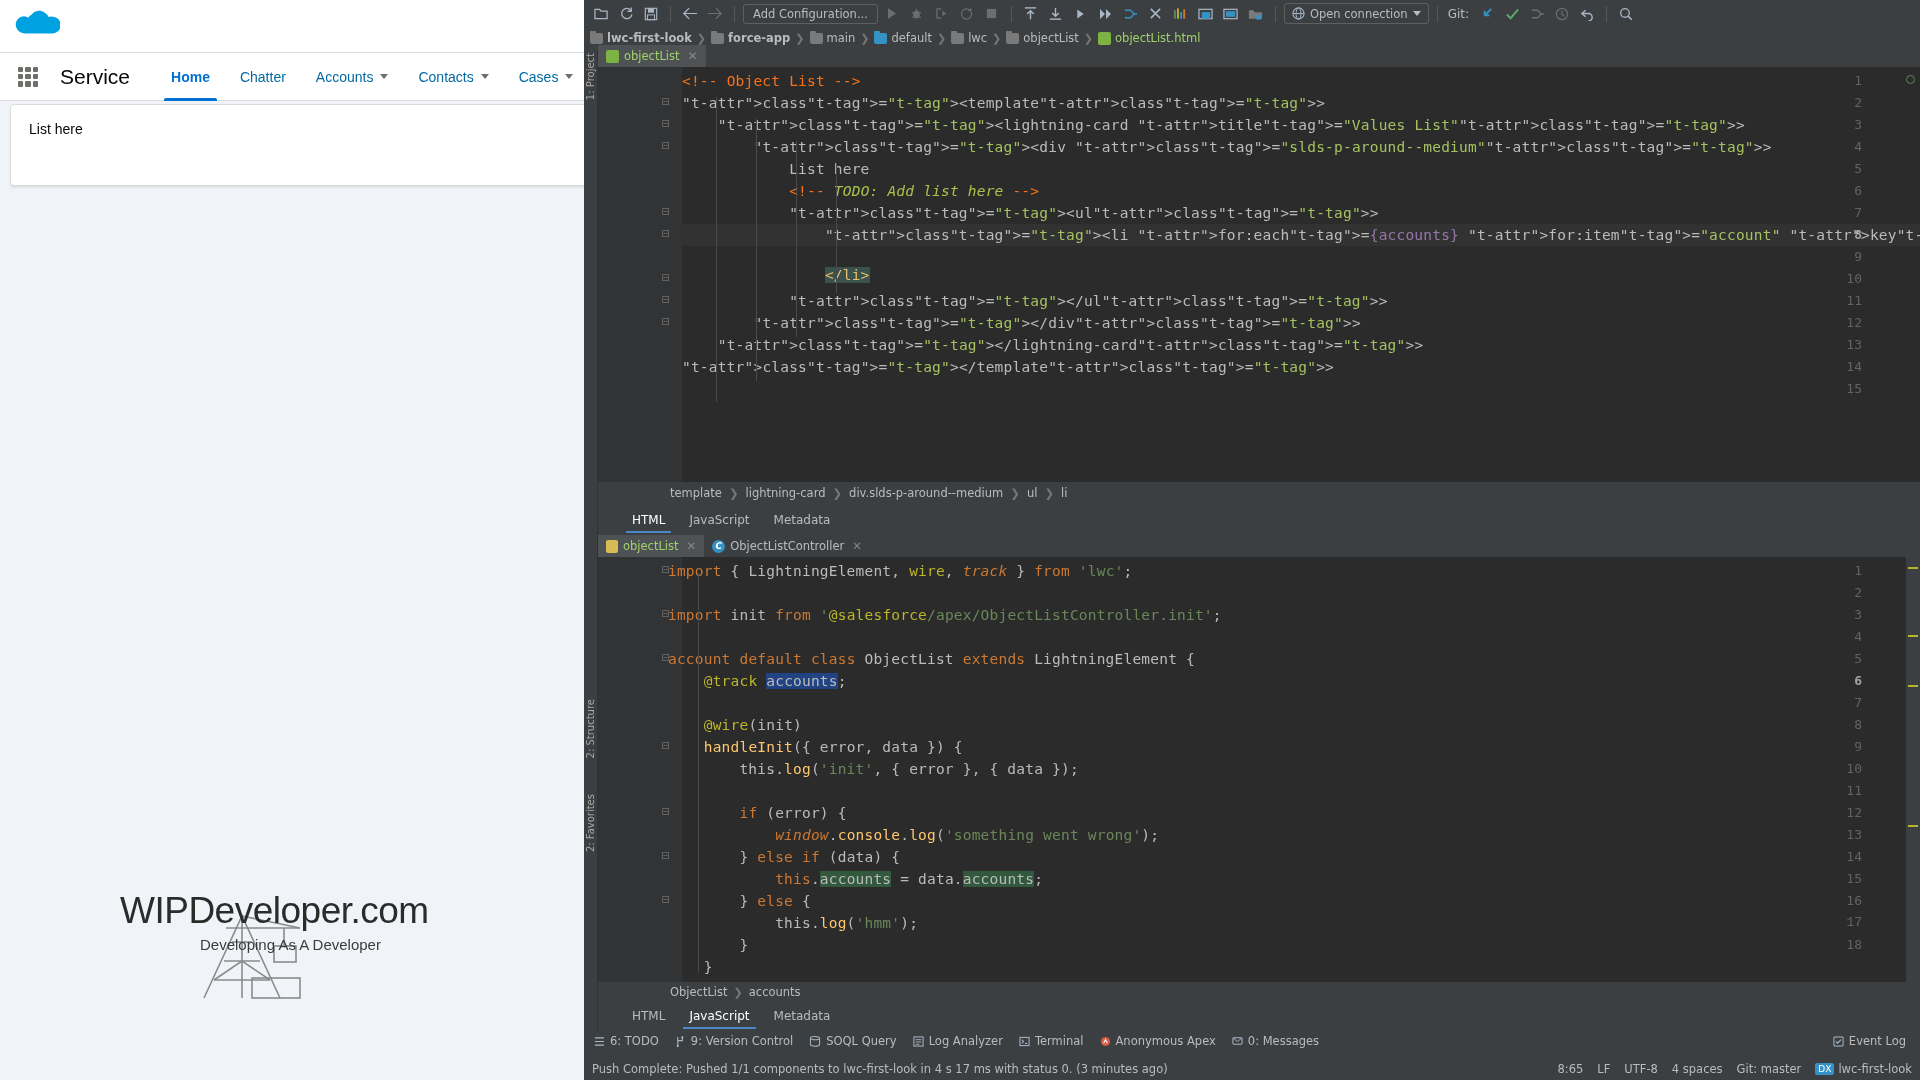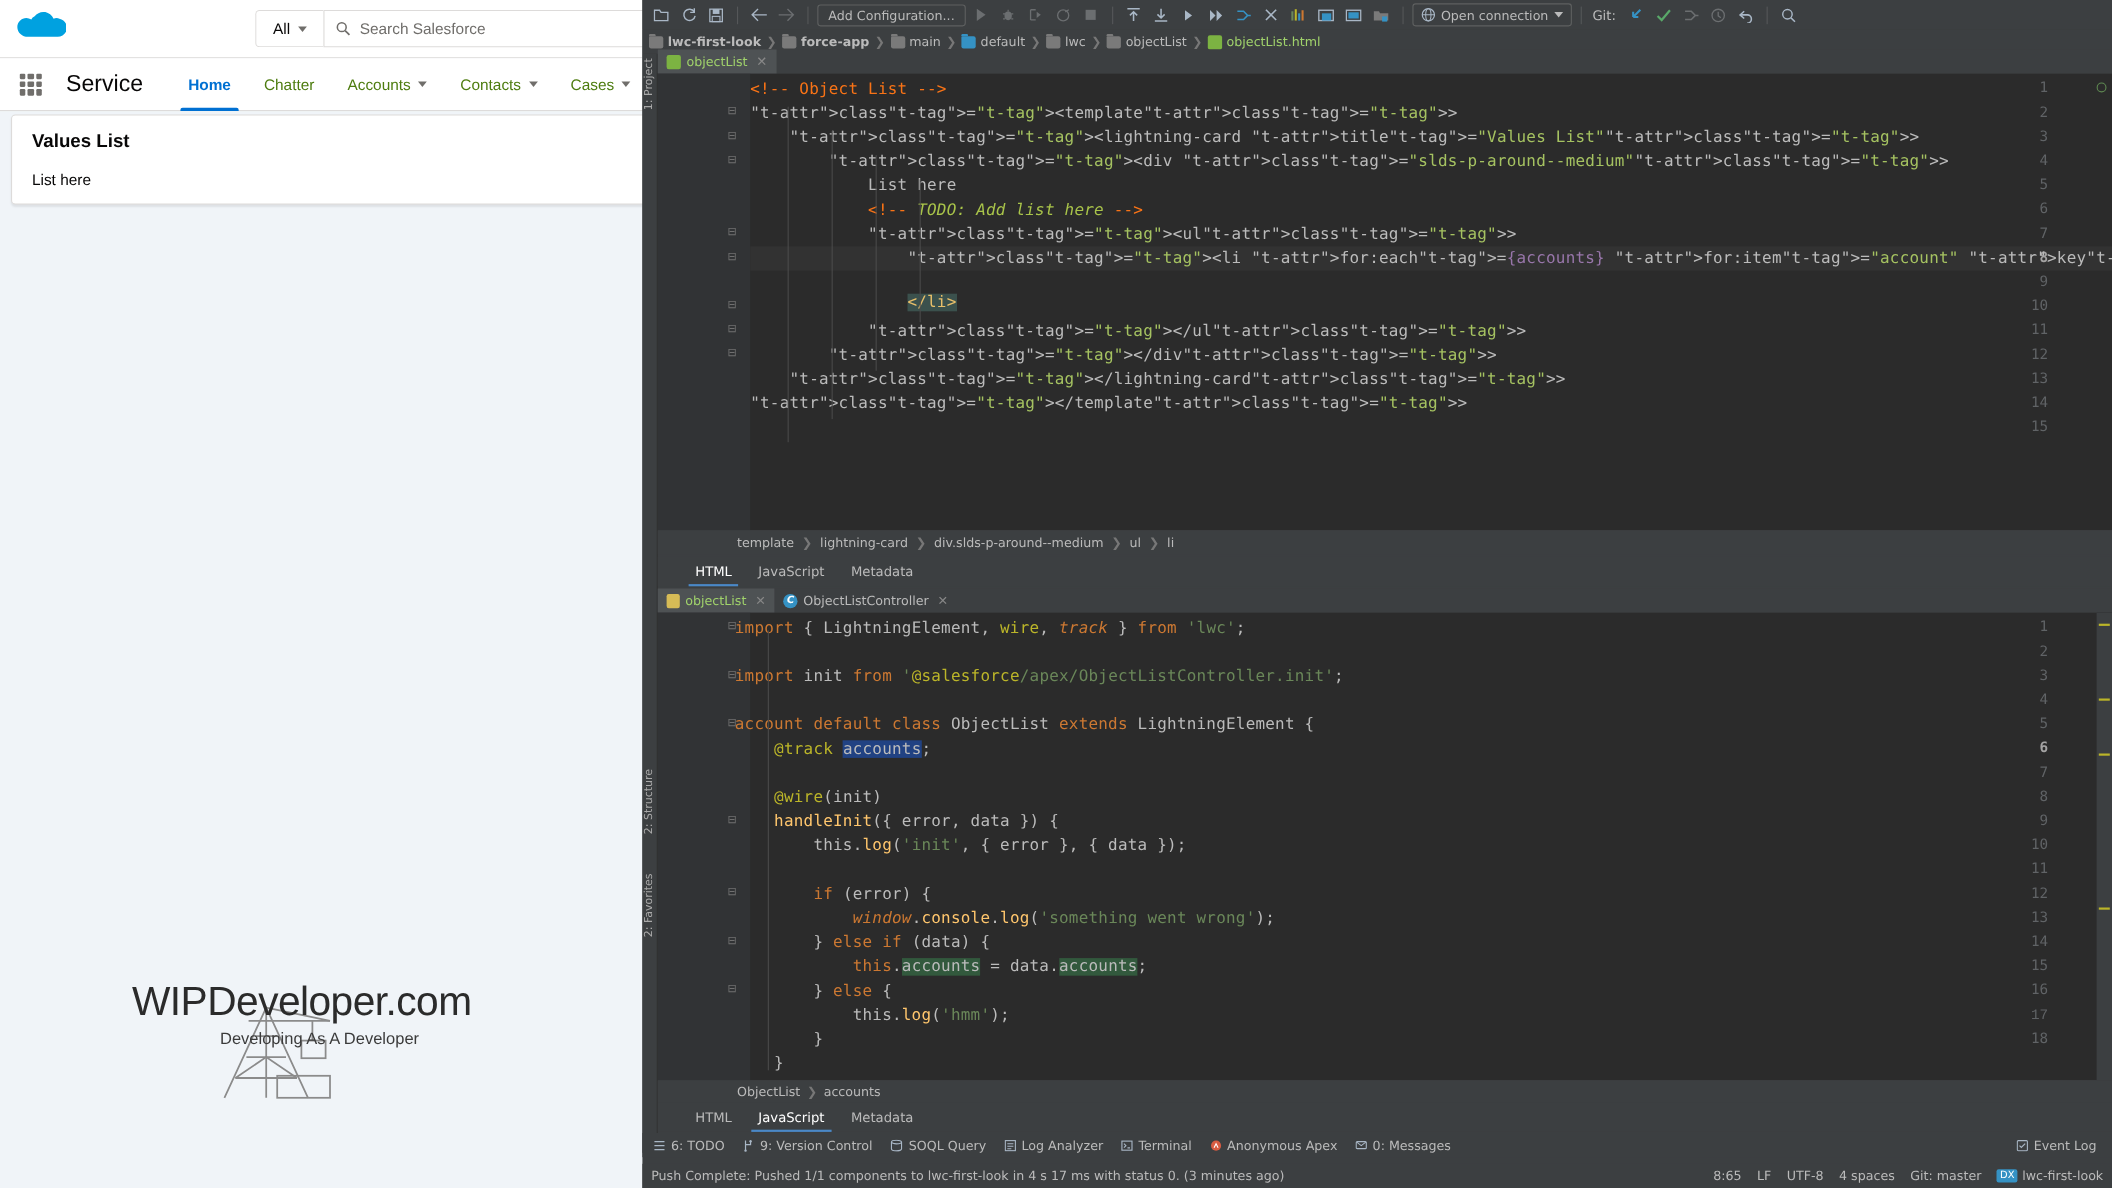--- a/index.html
+++ b/index.html
@@ -53,21 +53,21 @@
     width:20px;height:20px;display:grid;grid-template-columns:repeat(3,1fr);
     grid-template-rows:repeat(3,1fr); gap:2px; margin-left:18px;
   }
   .sf-waffle i { background:#706e6b; border-radius:1px; display:block; }
   .sf-appname {
     margin-left:22px; font-size:21px; color:#080707; font-weight:400;
   }
   .sf-tabs { display:flex; align-items:center; height:48px; margin-left:26px; }
   .sf-tab {
     height:48px; padding:0 15px; display:flex; align-items:center; gap:7px;
-    font-size:14px; color:#4d7c0f; position:relative;
+    font-size:14px; color:#0369a1; position:relative;
   }
   .sf-tab.active { color:#0070d2; font-weight:700; }
   .sf-tab.active::after {
     content:""; position:absolute; left:8px; right:8px; bottom:0; height:3px;
     background:#0070d2; border-radius:2px 2px 0 0;
   }
 
   .sf-card {
     position:absolute; left:10px; top:104px; width:720px; height:82px;
     background:#fff; border:1px solid #dddbda; border-radius:4px;
@@ -249,33 +249,20 @@
 <body>
 
 <div id="root">
 
   <div class="sf-bg">
 
     <div class="sf-topbar">
       <svg class="sf-cloud" viewBox="0 0 64 46">
         <path d="M26 8c3-4 8-6 13-5 4 1 8 4 10 8 2-1 5-1 7 0 6 1 10 7 9 13-1 5-6 9-11 9H18C11 33 5 28 5 21c0-6 5-11 11-11 2 0 4 1 6 2 1-2 2-3 4-4z" fill="#00a1e0"></path>
       </svg>
-      <div class="sf-searchwrap">
-        <div class="sf-scope">
-          <span>All</span>
-          <span class="caret-d"></span>
-        </div>
-        <div class="sf-searchbox">
-          <svg width="14" height="14" viewBox="0 0 16 16">
-            <circle cx="6.5" cy="6.5" r="4.6" fill="none" stroke="#706e6b" stroke-width="1.6"></circle>
-            <line x1="10" y1="10" x2="14.5" y2="14.5" stroke="#706e6b" stroke-width="1.8"></line>
-          </svg>
-          <span class="ph">Search Salesforce</span>
-        </div>
-      </div>
     </div>
 
     <div class="sf-navbar">
       <div class="sf-waffle">
         <i></i>
           <i></i>
           <i></i>
           <i></i>
           <i></i>
           <i></i>
@@ -300,21 +287,20 @@
           <span class="caret-d"></span>
         </div>
         <div class="sf-tab">
           <span>Cases</span>
           <span class="caret-d"></span>
         </div>
       </div>
     </div>
 
     <div class="sf-card">
-      <div class="sf-card-title">Values List</div>
       <div class="sf-card-body">List here</div>
     </div>
 
     <svg class="crane" width="110" height="95" viewBox="0 0 110 95">
       <g stroke="#8b8b8b" stroke-width="1.6" fill="none">
         <path d="M8 92 L46 10 L84 92"></path>
         <path d="M18 74 L74 74"></path>
           <path d="M28 55 L64 55"></path>
           <path d="M36 36 L56 36"></path>
         <path d="M46 10 L46 92"></path>

